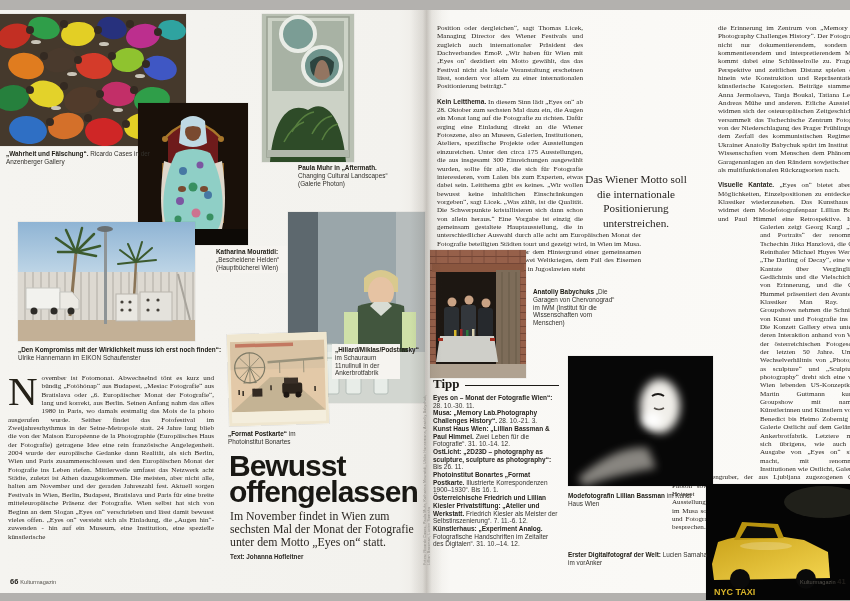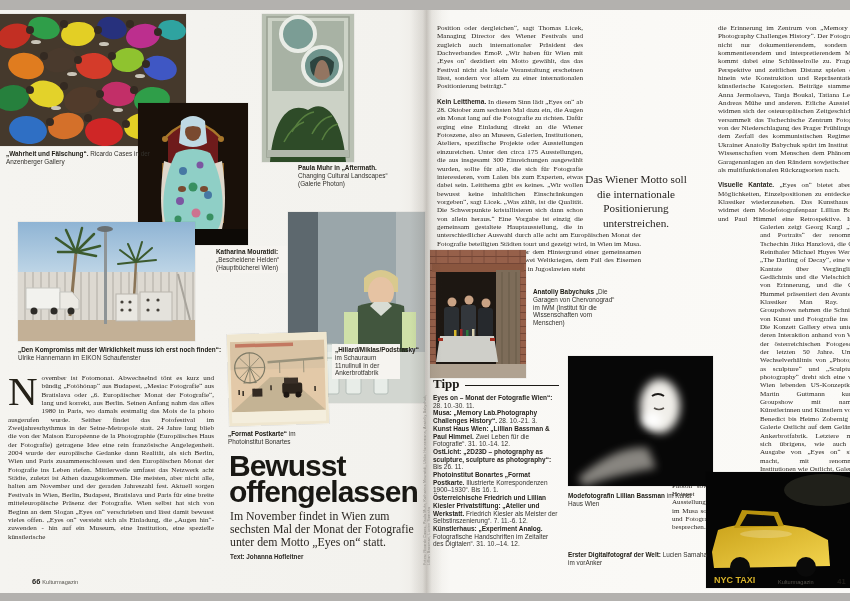--- a/index.html
+++ b/index.html
@@ -40,21 +40,21 @@
   .endmark { font-family:"DejaVu Sans", sans-serif; font-size:7px; }
 
   .tipp-head { position:absolute; left:433px; top:376px; width:126px; display:flex; align-items:center; z-index:3;
                font-family:"Liberation Serif", serif; font-weight:bold; font-size:13px; color:#1c1a16; }
   .tipp-head .rule { flex:1; height:1.5px; background:#1c1a16; margin-left:5px; margin-top:3px; }
   .tipp-list { position:absolute; left:433px; top:394px; width:127px; font-size:6.5px; line-height:7.7px; color:#33312c; }
   .tipp-list .tip { margin:0; }
   .tipp-list b { font-weight:bold; color:#221f1a; }
 
   .footer { position:absolute; font-size:5.6px; color:#55524c; z-index:4; }
-  .footer b { font-size:7.5px; color:#211f1b; letter-spacing:0.2px;margin-left:22px; }
+  .footer b { font-size:7.5px; color:#211f1b; letter-spacing:0.2px; }
 
   .gutter-credits { position:absolute; left:423px; top:385px; height:180px; width:6px; z-index:7;
                     writing-mode:vertical-rl; transform:rotate(180deg);
                     font-size:3.6px; letter-spacing:0.2px; color:#8a8780; }
   .rot { transform:rotate(-1.6deg); }
 </style>
 </head>
 <body>
 
 <div class="spread">
@@ -395,21 +395,21 @@
         </defs>
       <rect width="145" height="130" fill="#070707"></rect>
       <ellipse cx="92" cy="50" rx="20" ry="27" fill="#f0eee9" filter="url(#pb)"></ellipse>
       <ellipse cx="84" cy="64" rx="10" ry="8" fill="#ffffff" filter="url(#pb)"></ellipse>
       <path d="M10,122 Q50,88 80,92 L88,112 Q50,118 16,130 Z" fill="#b4b0a9" opacity="0.75" filter="url(#pb)"></path>
       <path d="M84,40 q6,-4 12,0" stroke="#1c1a18" stroke-width="2" fill="none"></path>
       <path d="M86,52 q5,3 10,0" stroke="#55504a" stroke-width="1.5" fill="none"></path>
     </svg>
   </div>
 
-  <div class="photo" style="left:706px;top:472px;width:144px;height:116px">
+  <div class="photo" style="left:706px;top:484px;width:144px;height:116px">
     <svg viewBox="0 0 144 116" preserveAspectRatio="none">
       <defs>
         <linearGradient id="tax" x1="0" y1="0" x2="1" y2="1">
           <stop offset="0" stop-color="#caa21a"></stop>
             <stop offset="1" stop-color="#f3d44e"></stop>
         </linearGradient>
       </defs>
       <rect width="144" height="116" fill="#050505"></rect>
       <ellipse cx="118" cy="18" rx="40" ry="16" fill="#23231d" opacity="0.9"></ellipse>
       <path d="M6,80 L12,58 Q42,48 72,52 L98,56 L122,68 L124,94 L8,96 Z" fill="url(#tax)"></path>

